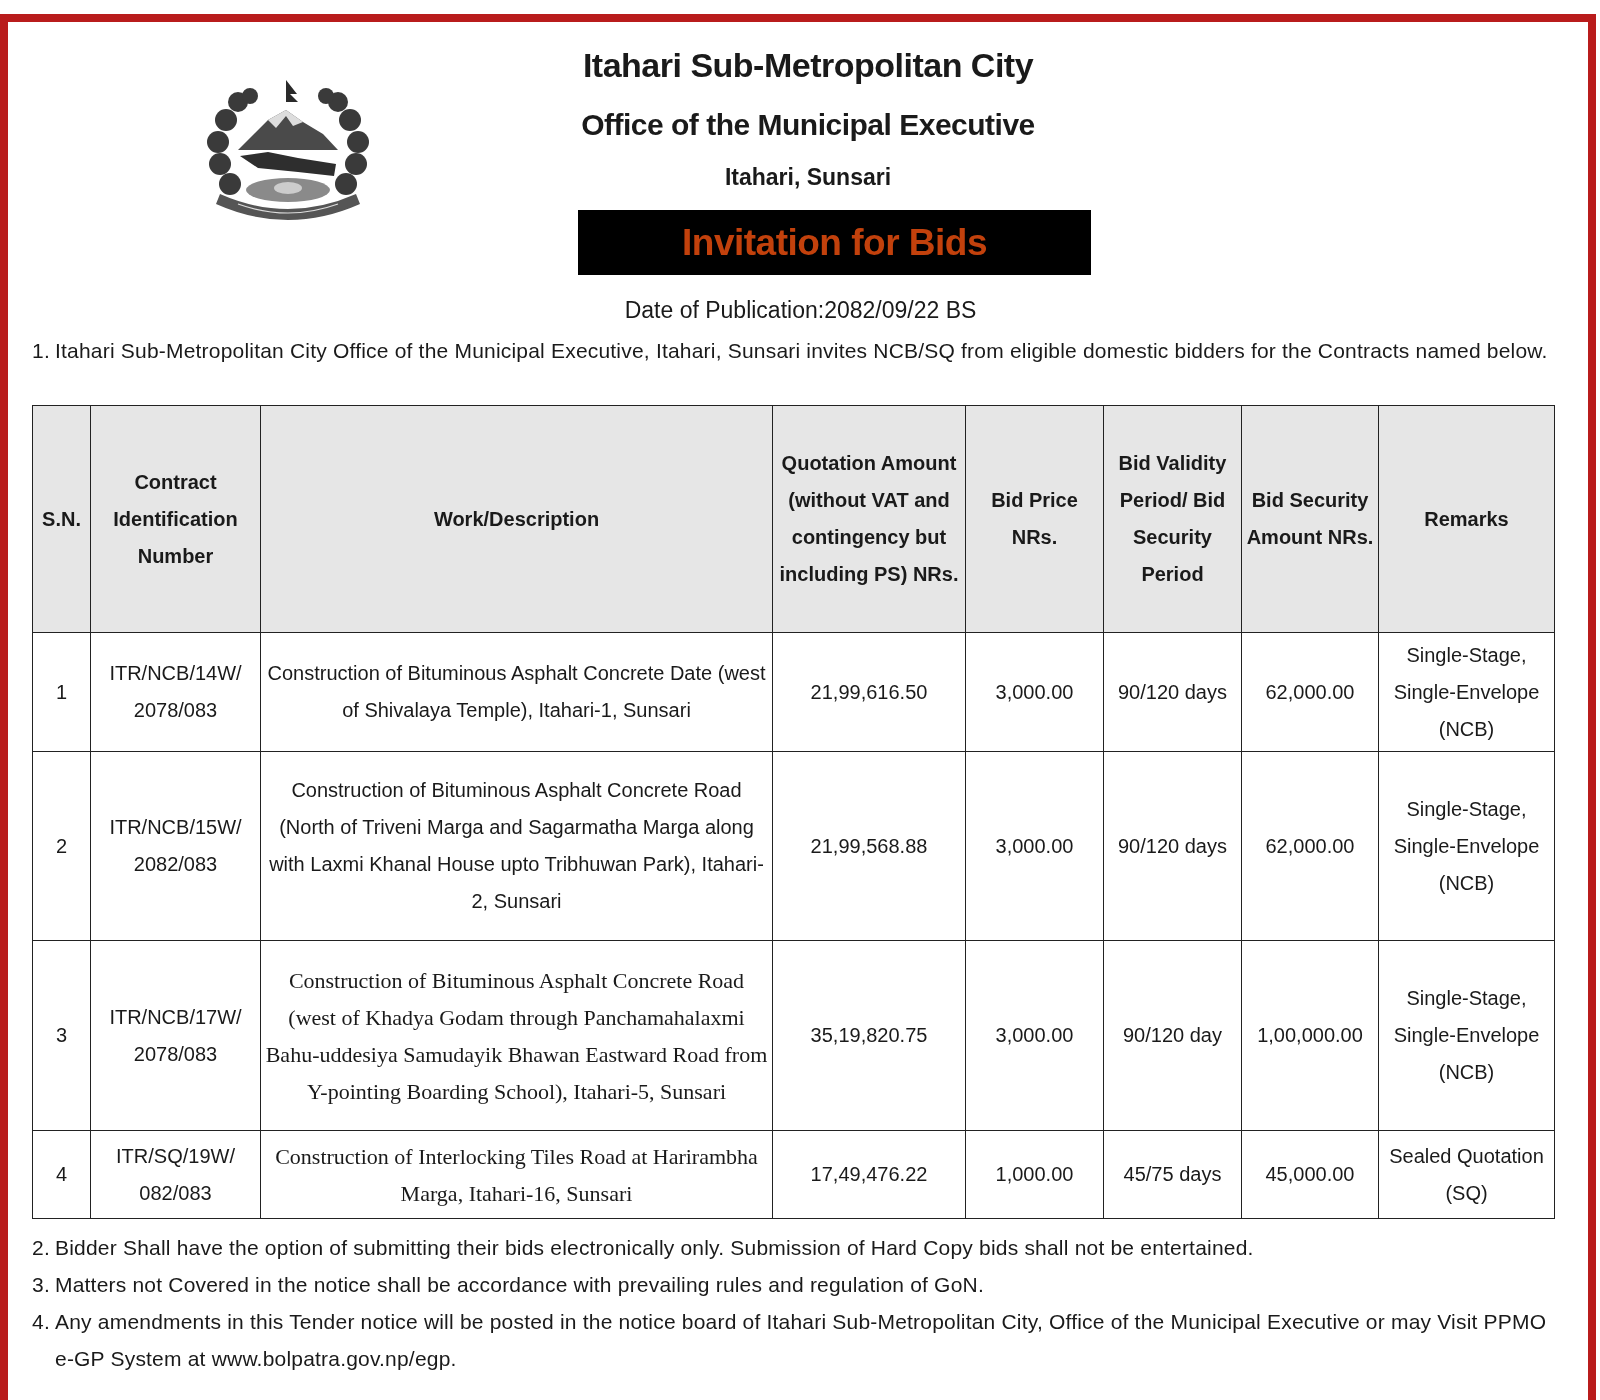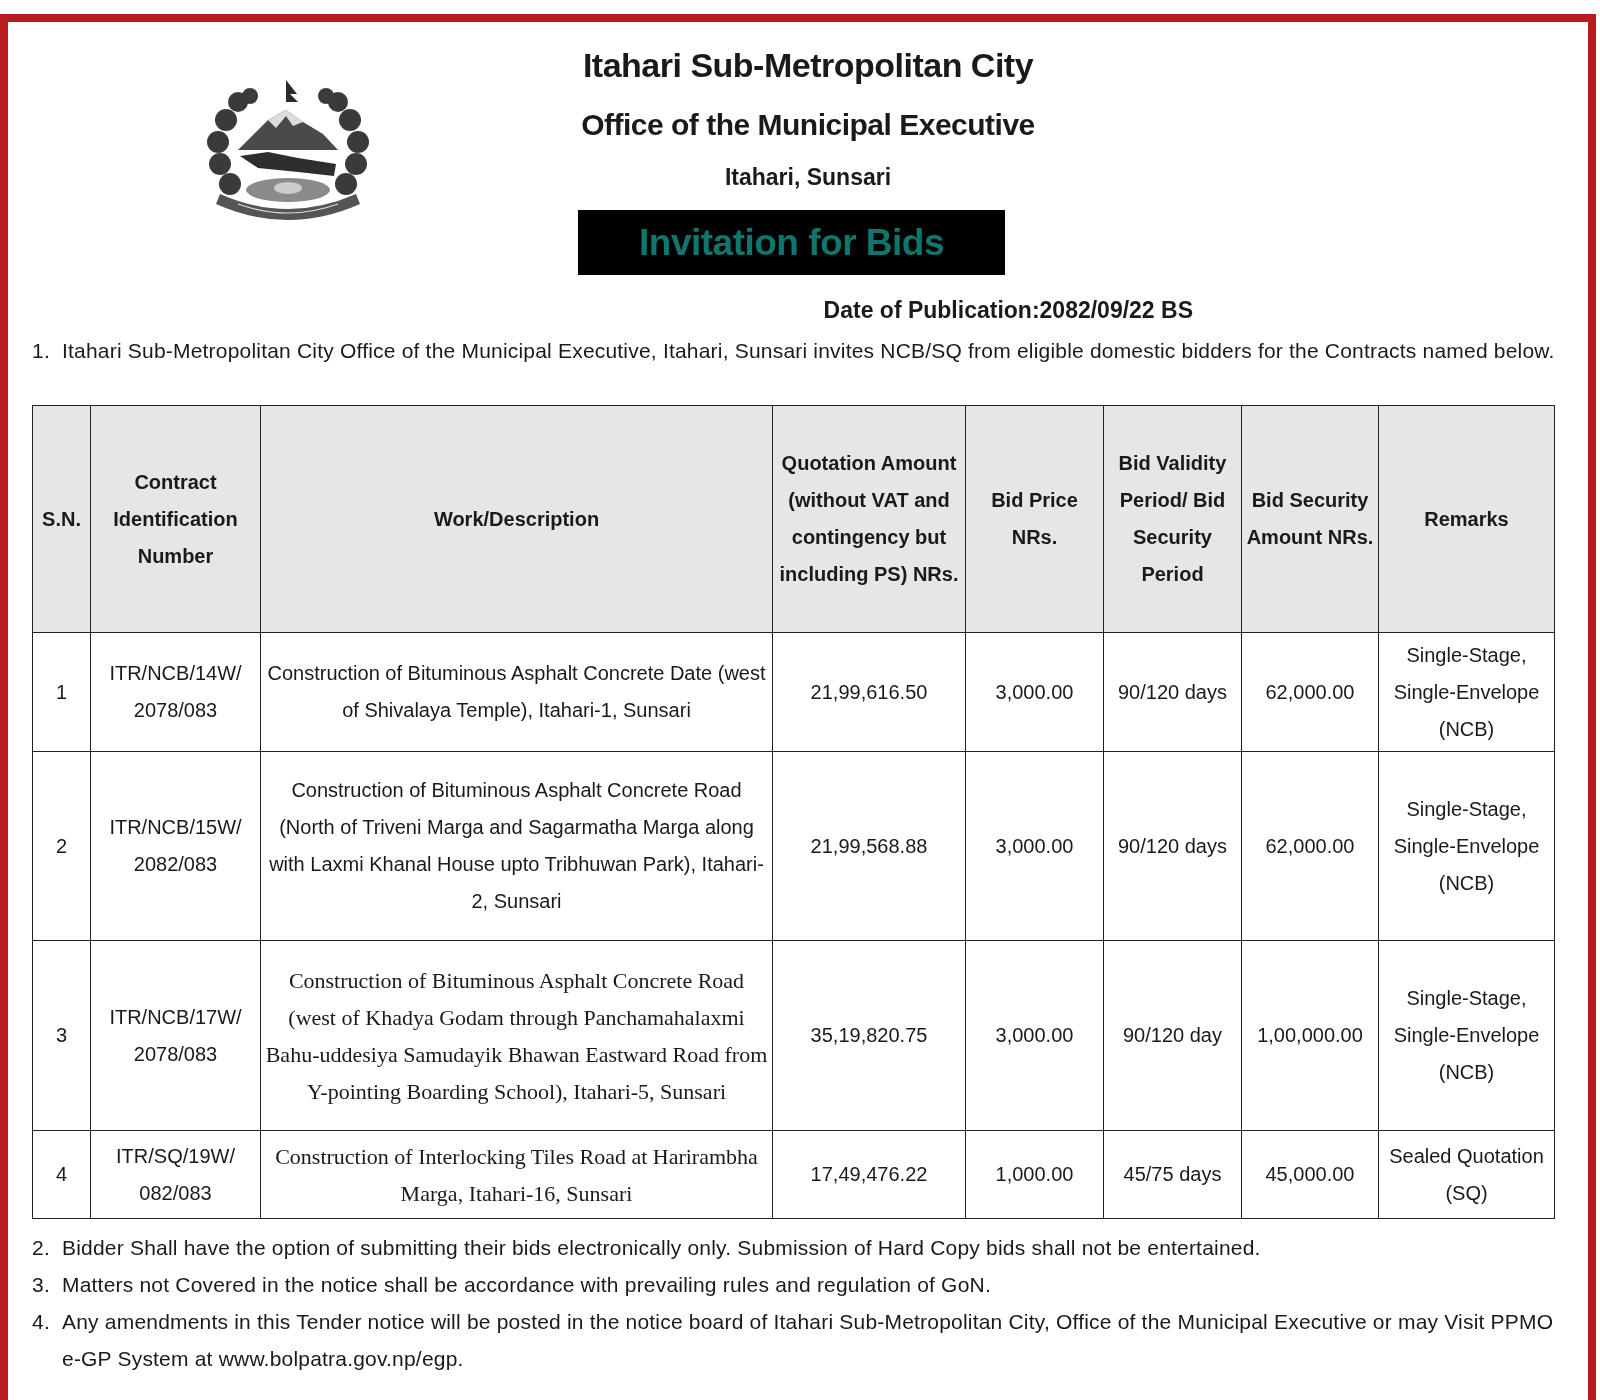--- a/index.html
+++ b/index.html
@@ -10,28 +10,28 @@
   .page {
     position: absolute; left: 0; top: 14px; width: 1596px; height: 1396px;
     border: 8px solid #b91c1c; box-sizing: border-box;
   }
   .emblem { position: absolute; left: 190px; top: 50px; width: 180px; height: 160px; }
   .hdr { position: absolute; left: 400px; width: 800px; text-align: center; font-weight: bold; color: #1a1a1a; }
   .h1 { top: 24px; font-size: 34px; letter-spacing: -0.5px; }
   .h2 { top: 86px; font-size: 30px; letter-spacing: -0.5px; }
   .h3 { top: 142px; font-size: 23px; }
   .banner {
-    position: absolute; left: 570px; top: 188px; width: 427px; height: 65px;
-    background: #000; color: #0f766e; font-weight: bold; font-size: 37px;
+    position: absolute; left: 570px; top: 188px; width: 513px; height: 65px;
+    background: #000; color: #c2410c; font-weight: bold; font-size: 37px;
     display: flex; align-items: center; justify-content: center; letter-spacing: -0.5px;
   }
-  .pubdate { position: absolute; left: 400px; width: 785px; top: 275px; text-align: right; font-weight: bold; font-size: 23px; }
+  .pubdate { position: absolute; left: 400px; width: 785px; top: 275px; text-align: center; font-weight: normal; font-size: 23px; }
   .para { position: absolute; left: 24px; width: 1530px; font-size: 21px; line-height: 37px; letter-spacing: 0.2px; }
   .para .num { position: absolute; left: 0; top: 0; }
-  .para .txt { display: block; margin-left: 30px; }
+  .para .txt { display: block; margin-left: 23px; }
   .p1 { top: 310px; }
   table.bids {
     position: absolute; left: 24px; top: 383px; width: 1522px;
     border-collapse: collapse; table-layout: fixed;
     font-size: 20px; text-align: center;
   }
   table.bids th, table.bids td { border: 1.5px solid #222; padding: 0 4px; vertical-align: middle; line-height: 37px; }
   table.bids th { background: #e6e6e6; font-weight: bold; height: 226px; }
   table.bids td.serif { font-family: "Liberation Serif", "DejaVu Serif", serif; font-size: 22px; line-height: 37px; }
   .r1 td { height: 118px; }

